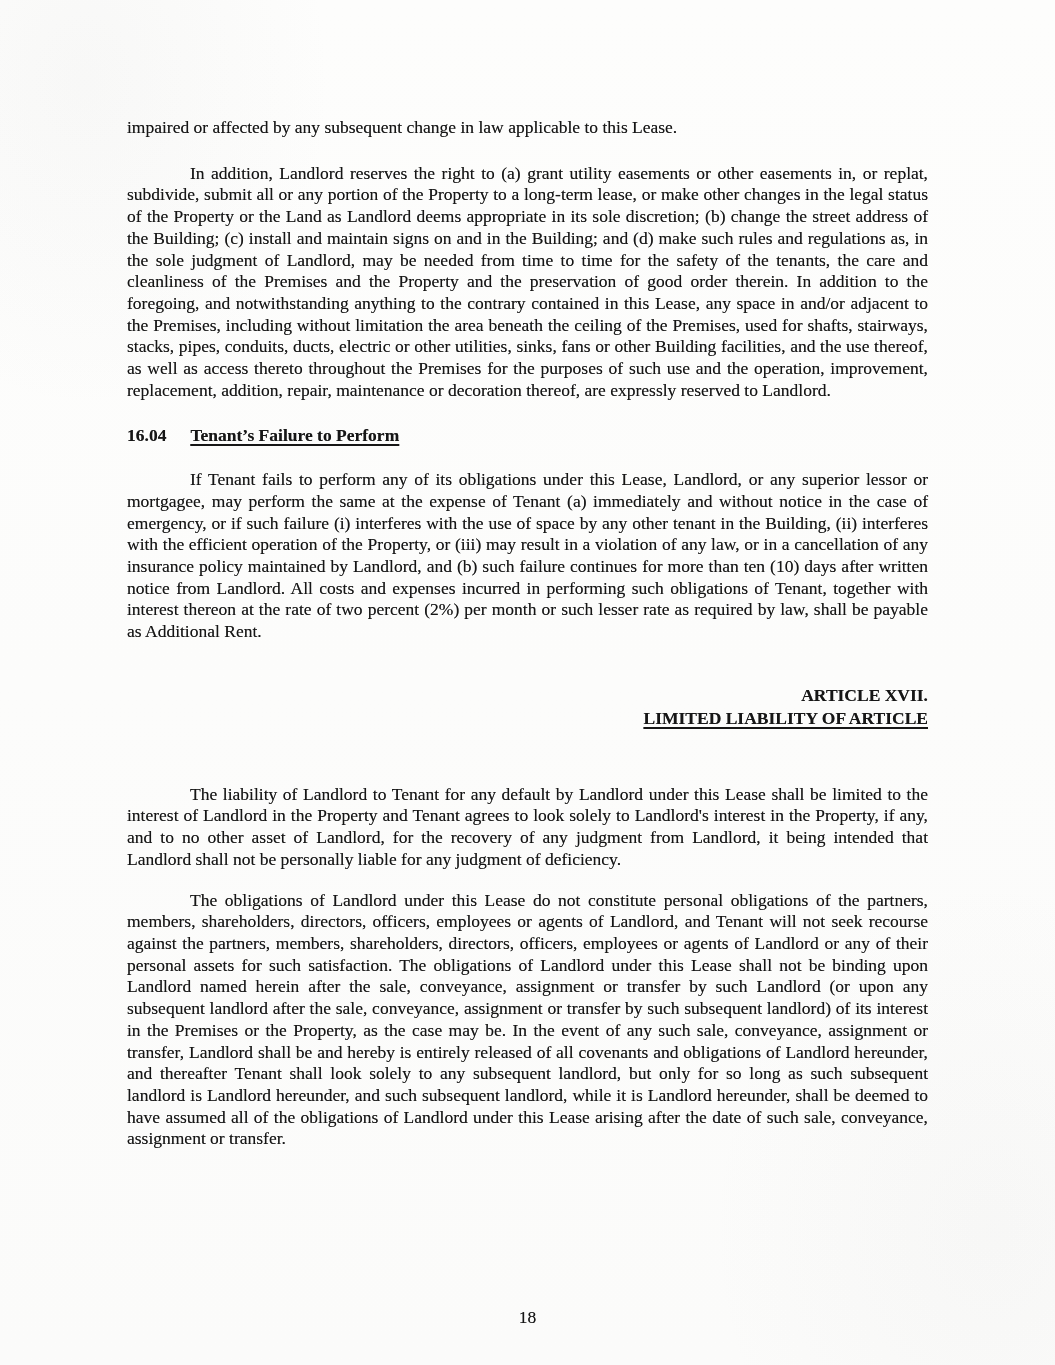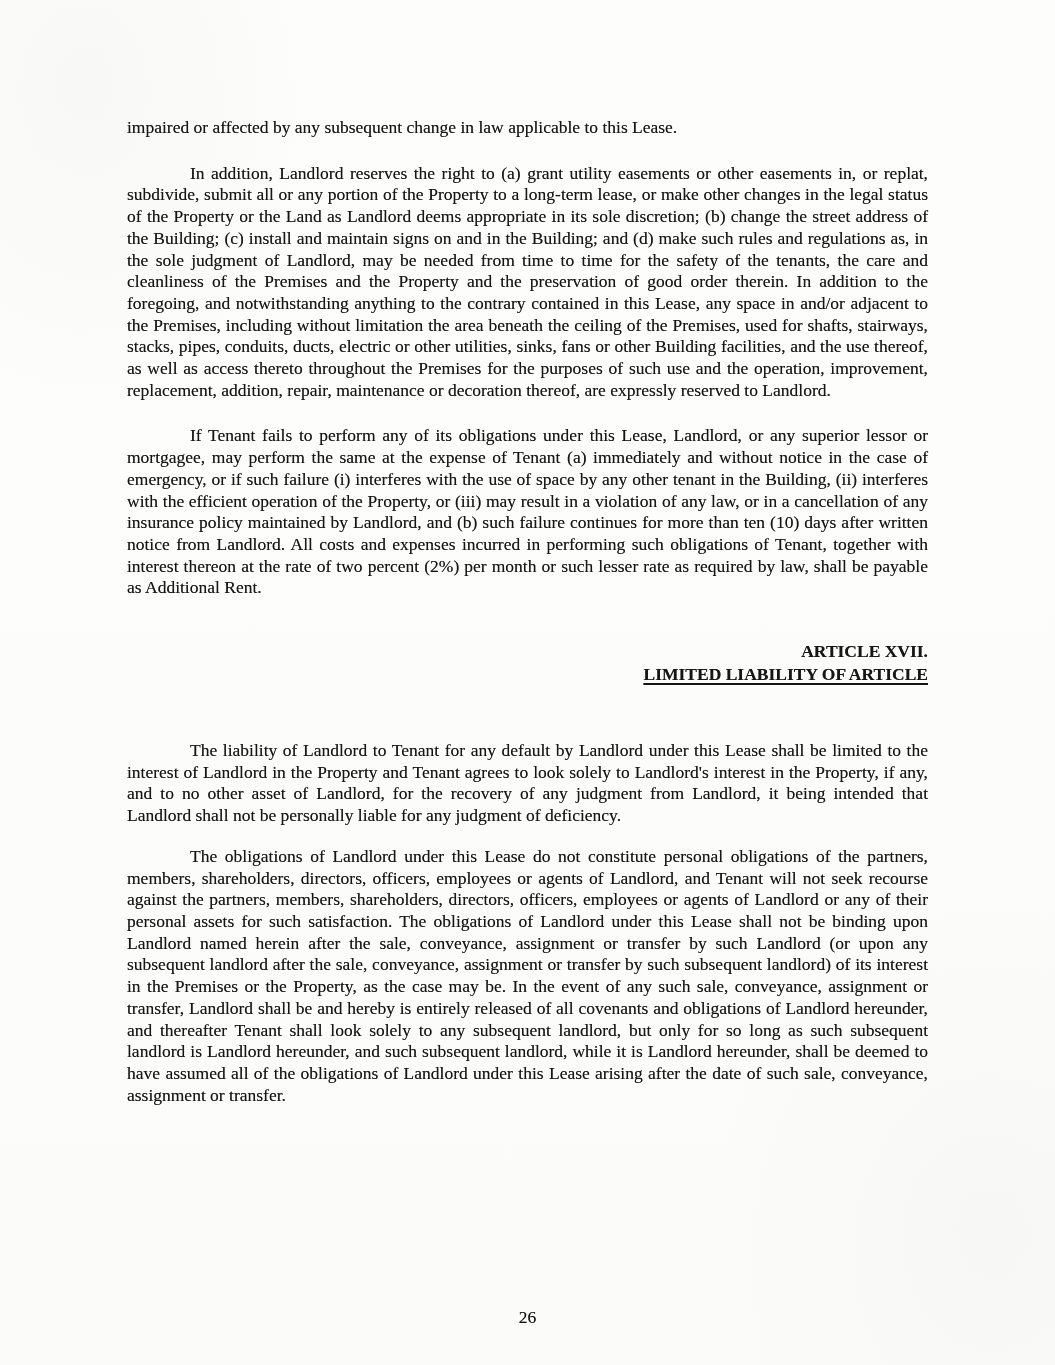--- a/index.html
+++ b/index.html
@@ -71,28 +71,31 @@
 </style>
 </head>
 <body>
 
 <div class="scan-page">
 
   <p class="body-par tight-after">impaired or affected by any subsequent change in law applicable to this Lease.</p>
 
   <p class="body-par indent tight-after">In addition, Landlord reserves the right to (a) grant utility easements or other easements in, or replat, subdivide, submit all or any portion of the Property to a long-term lease, or make other changes in the legal status of the Property or the Land as Landlord deems appropriate in its sole discretion; (b) change the street address of the Building; (c) install and maintain signs on and in the Building; and (d) make such rules and regulations as, in the sole judgment of Landlord, may be needed from time to time for the safety of the tenants, the care and cleanliness of the Premises and the Property and the preservation of good order therein. In addition to the foregoing, and notwithstanding anything to the contrary contained in this Lease, any space in and/or adjacent to the Premises, including without limitation the area beneath the ceiling of the Premises, used for shafts, stairways, stacks, pipes, conduits, ducts, electric or other utilities, sinks, fans or other Building facilities, and the use thereof, as well as access thereto throughout the Premises for the purposes of such use and the operation, improvement, replacement, addition, repair, maintenance or decoration thereof, are expressly reserved to Landlord.</p>
 
+  <div class="section-heading">
+    <span class="section-number">16.04</span><span class="section-title">Tenant’s Failure to Perform</span>
+  </div>
 
   <p class="body-par indent">If Tenant fails to perform any of its obligations under this Lease, Landlord, or any superior lessor or mortgagee, may perform the same at the expense of Tenant (a) immediately and without notice in the case of emergency, or if such failure (i) interferes with the use of space by any other tenant in the Building, (ii) interferes with the efficient operation of the Property, or (iii) may result in a violation of any law, or in a cancellation of any insurance policy maintained by Landlord, and (b) such failure continues for more than ten (10) days after written notice from Landlord. All costs and expenses incurred in performing such obligations of Tenant, together with interest thereon at the rate of two percent (2%) per month or such lesser rate as required by law, shall be payable as Additional Rent.</p>
 
   <div class="article-heading">
     <div>ARTICLE XVII.</div>
     <div class="article-title-underlined">LIMITED LIABILITY OF ARTICLE</div>
   </div>
 
 
   <p class="body-par indent">The liability of Landlord to Tenant for any default by Landlord under this Lease shall be limited to the interest of Landlord in the Property and Tenant agrees to look solely to Landlord's interest in the Property, if any, and to no other asset of Landlord, for the recovery of any judgment from Landlord, it being intended that Landlord shall not be personally liable for any judgment of deficiency.</p>
 
   <p class="body-par indent">The obligations of Landlord under this Lease do not constitute personal obligations of the partners, members, shareholders, directors, officers, employees or agents of Landlord, and Tenant will not seek recourse against the partners, members, shareholders, directors, officers, employees or agents of Landlord or any of their personal assets for such satisfaction. The obligations of Landlord under this Lease shall not be binding upon Landlord named herein after the sale, conveyance, assignment or transfer by such Landlord (or upon any subsequent landlord after the sale, conveyance, assignment or transfer by such subsequent landlord) of its interest in the Premises or the Property, as the case may be. In the event of any such sale, conveyance, assignment or transfer, Landlord shall be and hereby is entirely released of all covenants and obligations of Landlord hereunder, and thereafter Tenant shall look solely to any subsequent landlord, but only for so long as such subsequent landlord is Landlord hereunder, and such subsequent landlord, while it is Landlord hereunder, shall be deemed to have assumed all of the obligations of Landlord under this Lease arising after the date of such sale, conveyance, assignment or transfer.</p>
 
-  <div class="page-number">26</div>
+  <div class="page-number">18</div>
 
 </div>
 
 </body></html>

